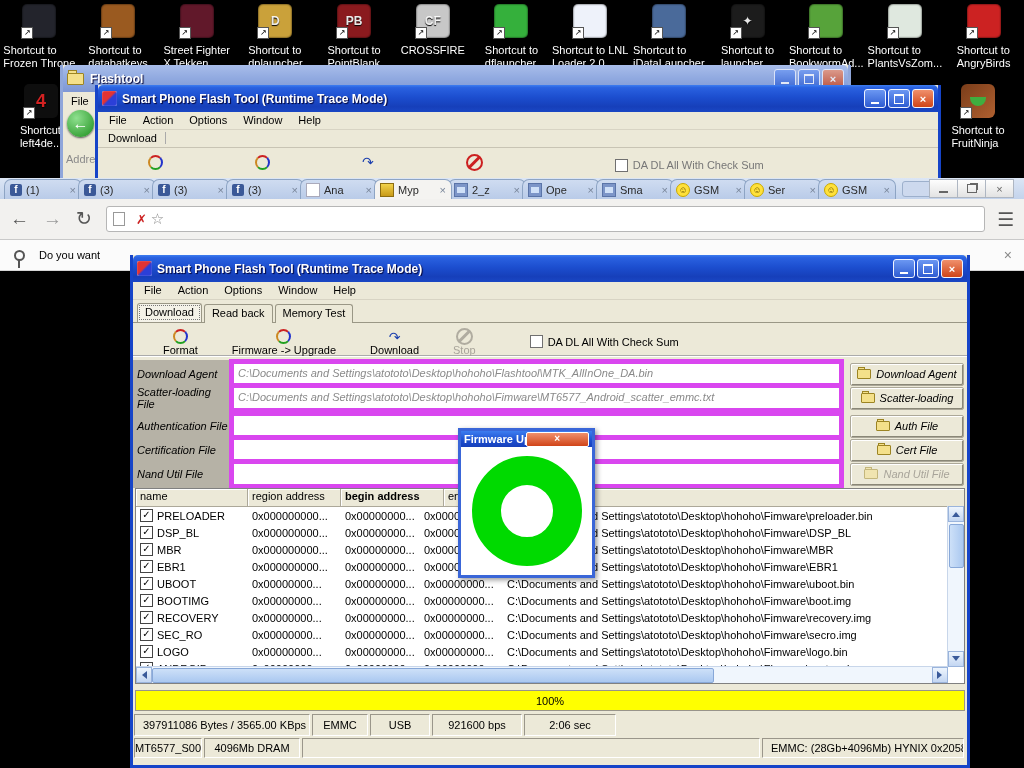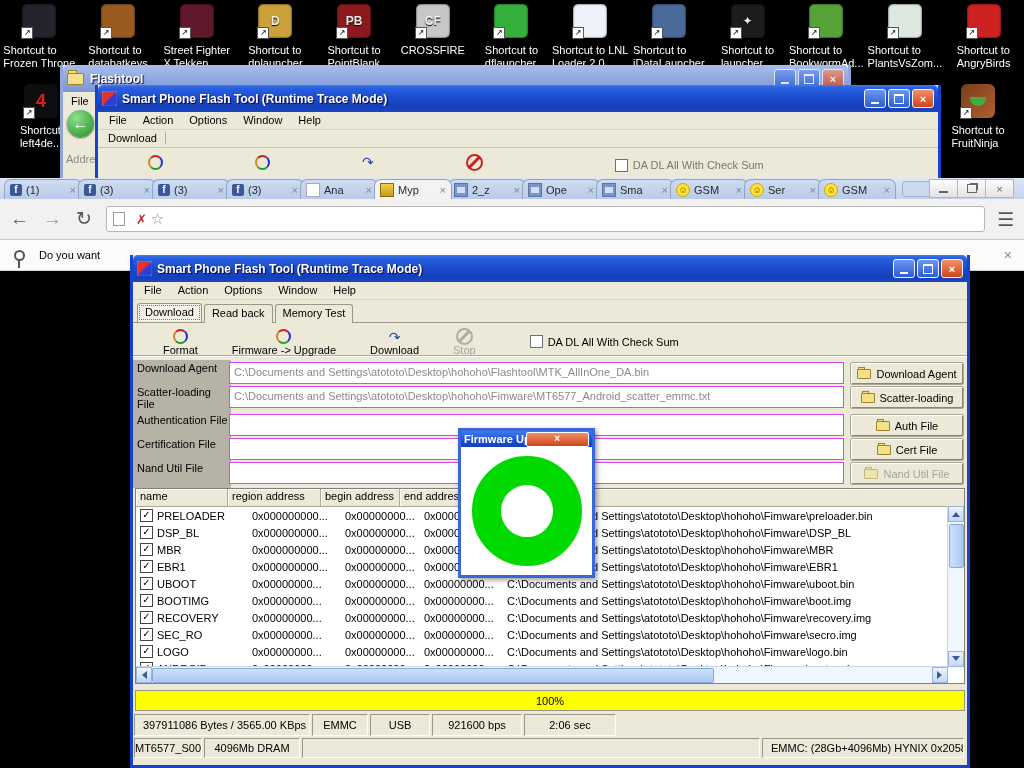--- a/index.html
+++ b/index.html
@@ -109,24 +109,24 @@
   .ftab.active{background:#f4f2e8;outline:1px dotted #777;outline-offset:-3px;font-weight:normal;top:0;padding-bottom:4px;}
   .ftoolbar{display:flex;align-items:flex-start;padding:6px 0 4px 30px;border-bottom:2px groove #fff;height:34px;box-sizing:border-box;}
   .titem{display:flex;flex-direction:column;align-items:center;margin-right:34px;cursor:pointer;}
   .titem .tico{height:15px;display:flex;align-items:center;}
   .titem.disabled{color:#a8a49a;}
   .chkrow{display:flex;align-items:center;margin-left:20px;margin-top:6px;}
   .chkbox{width:11px;height:11px;background:#fff;border:1px solid #707070;margin-right:5px;flex:0 0 auto;}
   
   .fields{position:relative;margin-top:5px;padding-left:0;}
   .fields::before{content:"";position:absolute;left:0;top:-2px;bottom:-2px;width:98px;background:#b6b2a6;}
-  .frow{display:flex;height:24px;position:relative;}
+  .frow{display:flex;align-items:center;height:24px;position:relative;font-style:italic;}
   .frow.gap{margin-top:4px;}
   .flabel{width:92px;padding-left:4px;flex:0 0 auto;position:relative;}
-  .finput{flex:1;height:18px;background:#fff;border:1px solid #d946ef;color:#8a8a8a;
+  .finput{flex:1;height:18px;background:#fff;border:5px solid #d946ef;color:#8a8a8a;
     padding:1px 4px;white-space:nowrap;overflow:hidden;line-height:17px;}
   .fbtn{width:112px;height:21px;margin:0 3px 0 6px;background:#ece9d8;border:1px solid #aca899;
     border-radius:2px;box-shadow:1px 1px 0 #fff inset,-1px -1px 0 #8a8777 inset;
     display:flex;align-items:center;justify-content:center;gap:5px;cursor:pointer;flex:0 0 auto;}
   .fbtn.disabled{color:#a8a49a;}
   .fbtn.disabled .folder-s{opacity:.5;}
   .folder-s{width:12px;height:8px;background:#f4e08a;border:1px solid #9c8423;border-radius:1px;position:relative;flex:0 0 auto;}
   .folder-s::before{content:"";position:absolute;top:-3px;left:0;width:5px;height:1px;
     background:#f4e08a;border:1px solid #9c8423;border-bottom:0;}
   
@@ -610,23 +610,23 @@
       <span class="finput"></span>
       <span class="fbtn disabled">
           <span class="folder-s"></span>
           <span>Nand Util File</span>
         </span>
     </div>
   </div>
 
   <div class="gtable">
     <div class="ghead">
-      <span class="hc" style="width:92px;">name</span>
+      <span class="hc" style="width:112px;">name</span>
       <span class="hc" style="width:93px;">region address</span>
-      <span class="hc" style="width:79px;">begin address</span>
+      <span class="hc" style="width:103px;font-weight:bold;">begin address</span>
       <span class="hc" style="width:83px;">end address</span>
       <span class="hc" style="flex:1;border-right:0;"></span>
     </div>
     <div class="gbody" style="margin-right:16px;">
 
         <div class="trow">
           <span class="cell c-name">
             <span class="cbx">✓</span>
             <span>PRELOADER</span>
           </span>

